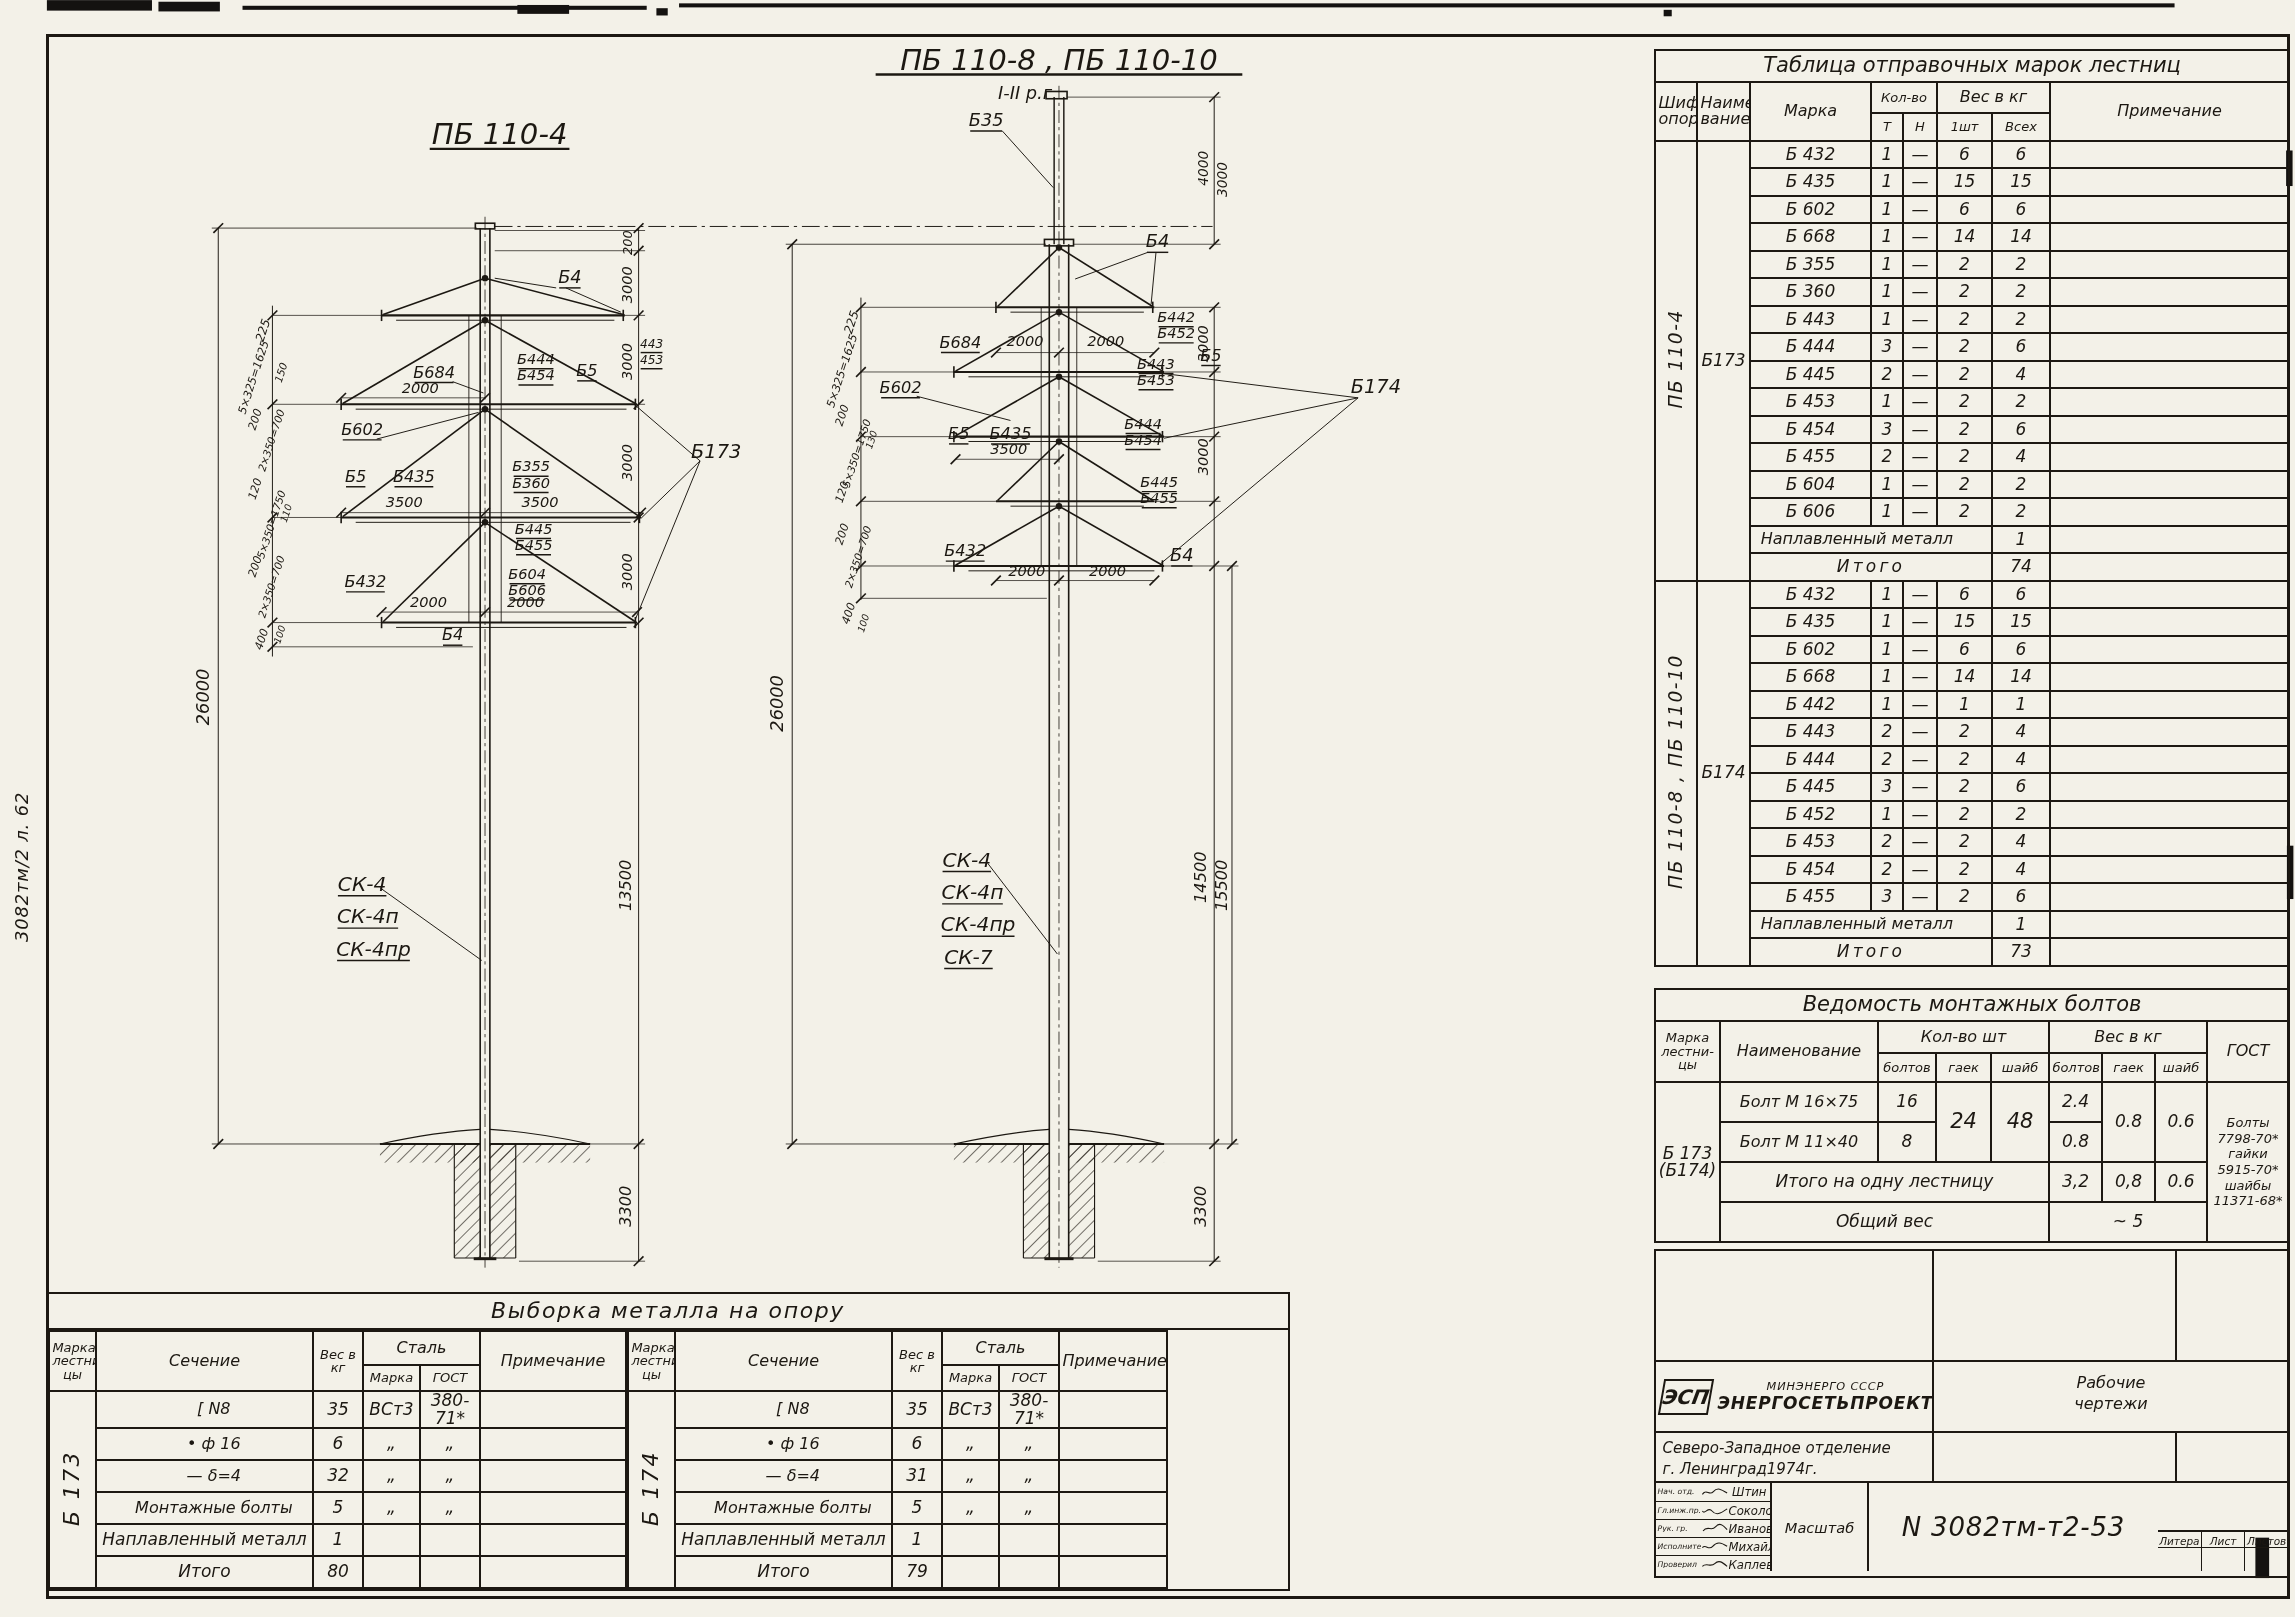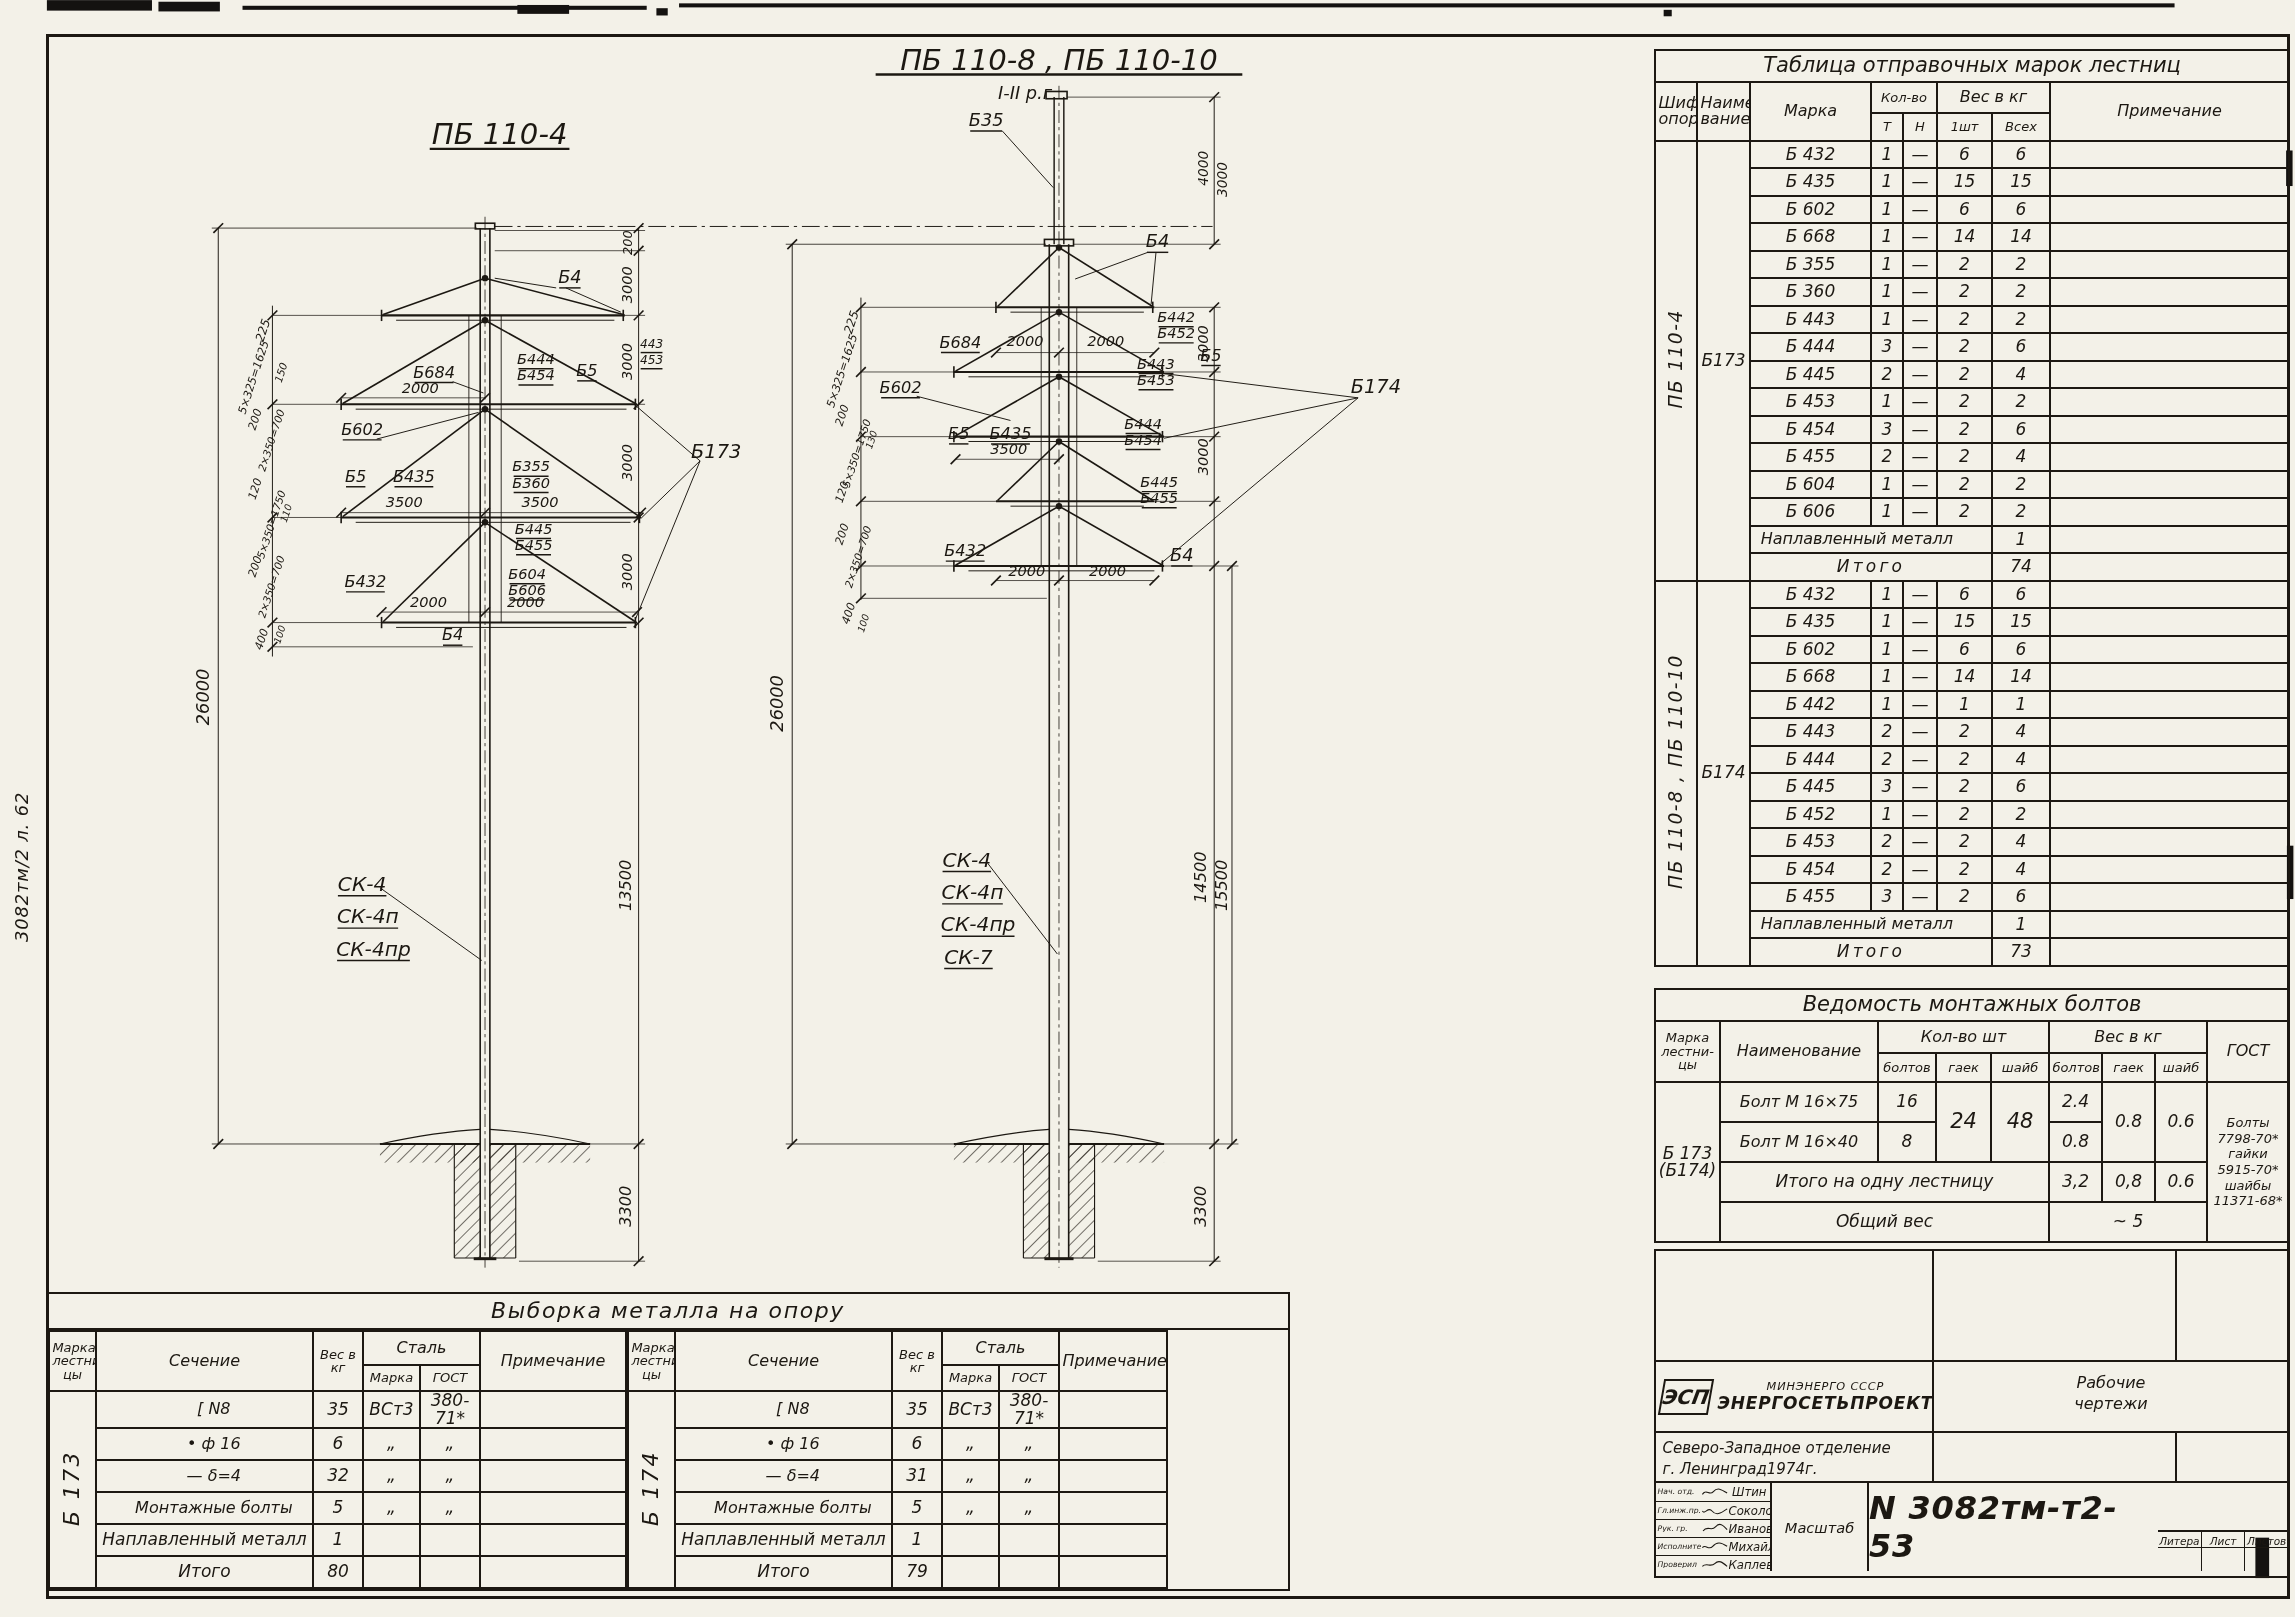--- a/index.html
+++ b/index.html
@@ -64,21 +64,21 @@
   .sig-row.first{border-top:none}
   .role{width:45px;font-size:7.7px;line-height:1;padding-left:1.6px;text-align:left;overflow:hidden}
   .sigsvg{width:27.5px;height:14.6px;flex:none}
   .pname{flex:1;font-size:11.7px;text-align:center;white-space:nowrap;overflow:hidden}
   .mid-block{width:386px;display:flex;flex-direction:column}
   .doc-title{height:49px;border-bottom:2px solid #1c1812;text-align:center;padding-top:3.2px}
   .doc-title .t1{font-size:19.4px}
   .doc-title .t2{font-size:19.4px}
   .doc-num-row{flex:1;display:flex}
   .scale-cell{width:97px;border-right:2px solid #1c1812;font-size:14.6px;display:flex;align-items:center;justify-content:center}
-  .num-cell{flex:1;font-size:32px;font-weight:bold;display:flex;align-items:center;justify-content:center;letter-spacing:0.8px}
+  .num-cell{flex:1;font-size:26px;font-weight:normal;display:flex;align-items:center;justify-content:center;letter-spacing:0.8px}
   .right-block{flex:1;display:flex;flex-direction:column}
   .rb-top{height:49px;border-bottom:2px solid #1c1812}
   .rb-labels{display:flex;height:16px;border-bottom:1.6px solid #1c1812}
   .rb-labels div{flex:1;border-right:1.6px solid #1c1812;font-size:10.5px;text-align:center;line-height:18px}
   .rb-labels div:last-child{border-right:none}
   .rb-cells{flex:1;display:flex}
   .rb-cells div{flex:1;border-right:1.6px solid #1c1812}
   .rb-cells div:last-child{border-right:none}
   
   #drawing{position:absolute;left:0;top:0}
@@ -802,21 +802,21 @@
       <td rowspan="4" class="gostcell">
         <div class="gu">Болты</div>
           <div class="gu">7798-70*</div>
         <div class="gu">гайки</div>
           <div class="gu">5915-70*</div>
         <div class="gu">шайбы</div>
           <div class="gu">11371-68*</div>
       </td>
     </tr>
     <tr>
-      <td class="tl">Болт М 16×40</td>
+      <td class="tl">Болт М 11×40</td>
       <td>8</td>
       <td>0.8</td>
     </tr>
     <tr>
       <td colspan="4">Итого на одну лестницу</td>
       <td>3,2</td>
       <td>0,8</td>
       <td>0.6</td>
     </tr>
     <tr>

